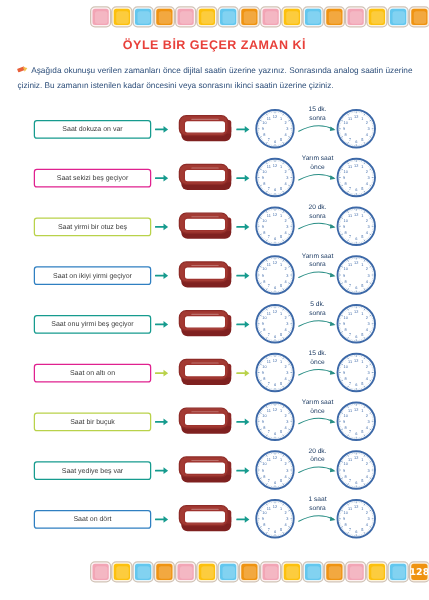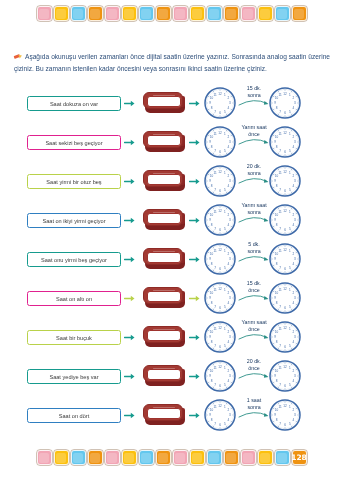--- a/index.html
+++ b/index.html
@@ -5,21 +5,21 @@
   html,body{margin:0;padding:0;}
   body{
     width:343px;height:480px;overflow:hidden;
     background:#ffffff;
     font-family:"DejaVu Sans",sans-serif;
     position:relative;
   }
   .page{position:relative;width:343px;height:480px;}
 
   
-  .strip{position:absolute;left:0;width:343px;display:flex;justify-content:center;gap:2px;}
+  .strip{position:absolute;left:0;width:343px;display:flex;justify-content:flex-end;gap:2px;}
   .strip.top{top:6px;}
   .strip.bottom{top:450px;}
   .sq{
     width:15px;height:15px;border-radius:3px;
     box-sizing:border-box;
     border:1.4px solid rgba(255,255,255,.85);
     outline:1px solid rgba(150,120,90,.45);
     position:relative;
   }
   .sq::after{
@@ -142,20 +142,21 @@
       <div class="sq pink"></div>
       <div class="sq yellow"></div>
       <div class="sq blue"></div>
       <div class="sq orange"></div>
       <div class="sq pink"></div>
       <div class="sq yellow"></div>
       <div class="sq blue"></div>
       <div class="sq orange"></div>
     </div>
 
+  <div class="title">ÖYLE BİR GEÇER ZAMAN Kİ</div>
 
   <div class="instr">
     <span class="pencil"><i></i><b></b></span><span>Aşağıda okunuşu verilen zamanları önce dijital saatin üzerine yazınız. Sonrasında analog saatin üzerine çiziniz. Bu zamanın istenilen kadar öncesini veya sonrasını ikinci saatin üzerine çiziniz.</span>
   </div>
 
   <div class="rows">
       <div class="row">
     <div class="labelbox" style="border-color: rgb(22, 155, 142); top: 12px;">
       <span class="lbl">Saat dokuza on var</span>
     </div>

